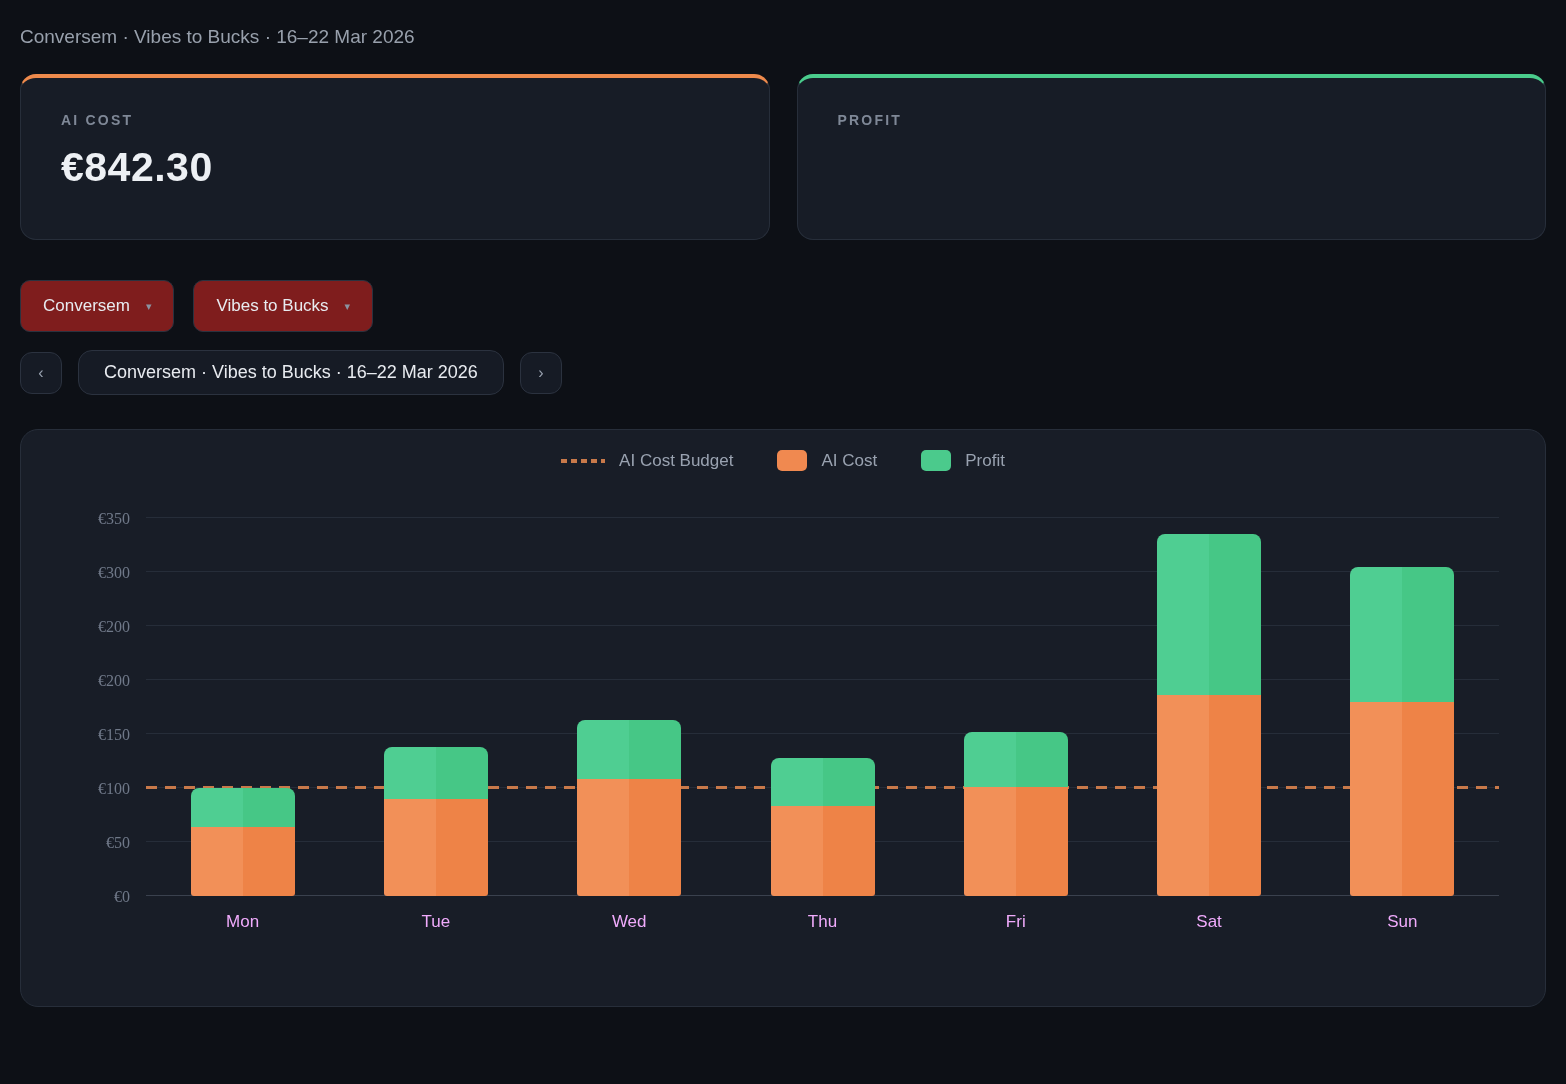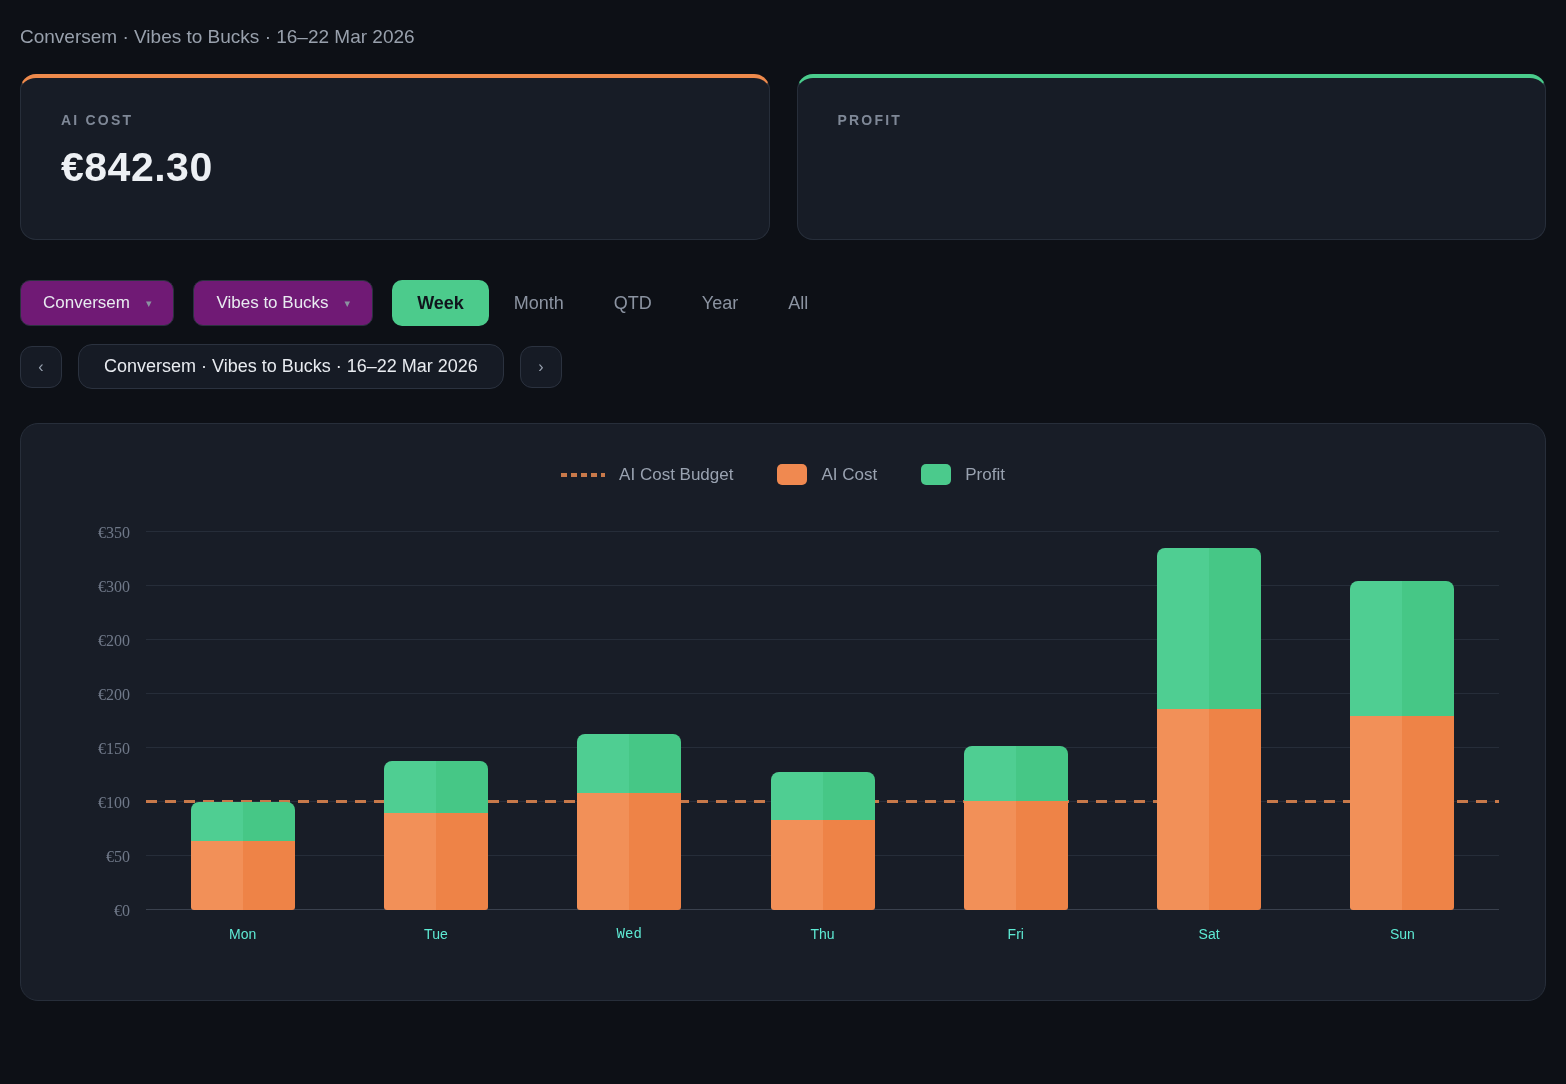--- a/index.html
+++ b/index.html
@@ -27,22 +27,22 @@
   }
   .kpi-card.accent-orange { border-top-color: #ee8a4c; }
   .kpi-card.accent-green  { border-top-color: #4acc8c; }
   .kpi-label { font-size: 14px; font-weight: 700; color: #7f8897; letter-spacing: 2.2px; }
   .kpi-value { margin-top: 16px; font-size: 41px; font-weight: 800; color: #edf0f4; letter-spacing: 0.5px; }
 
   
   .filter-row { display: flex; align-items: center; margin: 40px 20px 0 20px; }
   .dropdown-btn {
     display: inline-flex; align-items: center;
-    height: 46px; padding: 0 22px; margin-right: 19px;
-    background: #701a75; border: 1px solid #2b323f; border-radius: 10px;
+    height: 52px; padding: 0 22px; margin-right: 19px;
+    background: #7f1d1d; border: 1px solid #2b323f; border-radius: 10px;
     color: #e8ebf0; font-size: 17px; cursor: pointer;
   }
   .dropdown-btn .caret { margin-left: 16px; font-size: 11px; color: #8b93a1; }
   .range-tabs { display: flex; align-items: center; }
   .range-tab {
     height: 46px; display: inline-flex; align-items: center;
     padding: 0 25px; border-radius: 10px;
     font-size: 18px; color: #8b93a1; cursor: pointer; background: transparent; border: none;
     font-family: inherit;
   }
@@ -61,21 +61,21 @@
     display: inline-flex; align-items: center;
     padding: 0 25px;
     background: #161b25; border: 1px solid #2b323f; border-radius: 14px;
     color: #e8ebf0; font-size: 18px;
   }
 
   
   .chart-panel {
     margin: 34px 20px 0 20px; height: 578px;
     background: #181d27; border: 1px solid #272e3a; border-radius: 18px;
-    padding: 40px 44px 0 44px;
+    padding: 20px 44px 0 44px;
     position: relative;
   }
   .legend { display: flex; justify-content: center; align-items: center; gap: 22px; }
   .legend-item { display: flex; align-items: center; color: #99a2b0; font-size: 17px; margin: 0 11px; }
   .legend-dash {
     width: 44px; height: 4px; margin-right: 14px;
     background: repeating-linear-gradient(90deg, #c8794a 0 6px, transparent 6px 10px);
   }
   .legend-chip { width: 30px; height: 21px; border-radius: 5px; margin-right: 14px; }
   .legend-chip.orange { background: #f08950; }
@@ -97,21 +97,21 @@
   .bar-seg.cost {
     background: linear-gradient(90deg, #f29058 0 50%, #ee8347 50% 100%);
     border-radius: 0 0 3px 3px; bottom: 0;
   }
   .bar-seg.profit {
     background: linear-gradient(90deg, #4fce92 0 50%, #46c786 50% 100%);
     border-radius: 8px 8px 0 0;
   }
   .x-label {
     position: absolute; top: calc(100% + 16px); transform: translateX(-50%);
-    color: #5eead4; font-size: 14px; text-align: center;
+    color: #f0abfc; font-size: 17px; text-align: center;
   }
 </style>
 </head>
 <body>
 
 <div class="header">
   <div class="page-subtitle">Conversem · Vibes to Bucks · 16–22 Mar 2026</div>
 </div>
 
 <div class="kpi-row">
@@ -125,27 +125,20 @@
 </div>
 
 <div class="filter-row">
   <div class="dropdown-btn">
     <span>Conversem</span>
     <span class="caret">▾</span>
   </div>
   <div class="dropdown-btn">
     <span>Vibes to Bucks</span>
     <span class="caret">▾</span>
-  </div>
-  <div class="range-tabs">
-    <button class="range-tab active">Week</button>
-    <button class="range-tab">Month</button>
-    <button class="range-tab">QTD</button>
-    <button class="range-tab">Year</button>
-    <button class="range-tab">All</button>
   </div>
 </div>
 
 <div class="period-nav">
   <button class="nav-arrow">
     <span>‹</span>
   </button>
   <div class="period-pill">Conversem · Vibes to Bucks · 16–22 Mar 2026</div>
   <button class="nav-arrow">
     <span>›</span>
@@ -192,21 +185,21 @@
       <span class="x-label" style="left: 7.14286%;">Mon</span>
       <div class="bar-col" style="left: 21.4286%; height: 100%;">
         <div class="bar-seg cost" style="height: 25.7143%;"></div>
         <div class="bar-seg profit" style="bottom: 25.7143%; height: 13.7143%;"></div>
       </div>
       <span class="x-label" style="left: 21.4286%;">Tue</span>
       <div class="bar-col" style="left: 35.7143%; height: 100%;">
         <div class="bar-seg cost" style="height: 30.8571%;"></div>
         <div class="bar-seg profit" style="bottom: 30.8571%; height: 15.7143%;"></div>
       </div>
-      <span class="x-label" style="left: 35.7143%; font-family: Liberation Mono, monospace;">Wed</span>
+      <span class="x-label" style="left: 35.7143%;">Wed</span>
       <div class="bar-col" style="left: 50%; height: 100%;">
         <div class="bar-seg cost" style="height: 23.7143%;"></div>
         <div class="bar-seg profit" style="bottom: 23.7143%; height: 12.8571%;"></div>
       </div>
       <span class="x-label" style="left: 50%;">Thu</span>
       <div class="bar-col" style="left: 64.2857%; height: 100%;">
         <div class="bar-seg cost" style="height: 28.8571%;"></div>
         <div class="bar-seg profit" style="bottom: 28.8571%; height: 14.5714%;"></div>
       </div>
       <span class="x-label" style="left: 64.2857%;">Fri</span>

